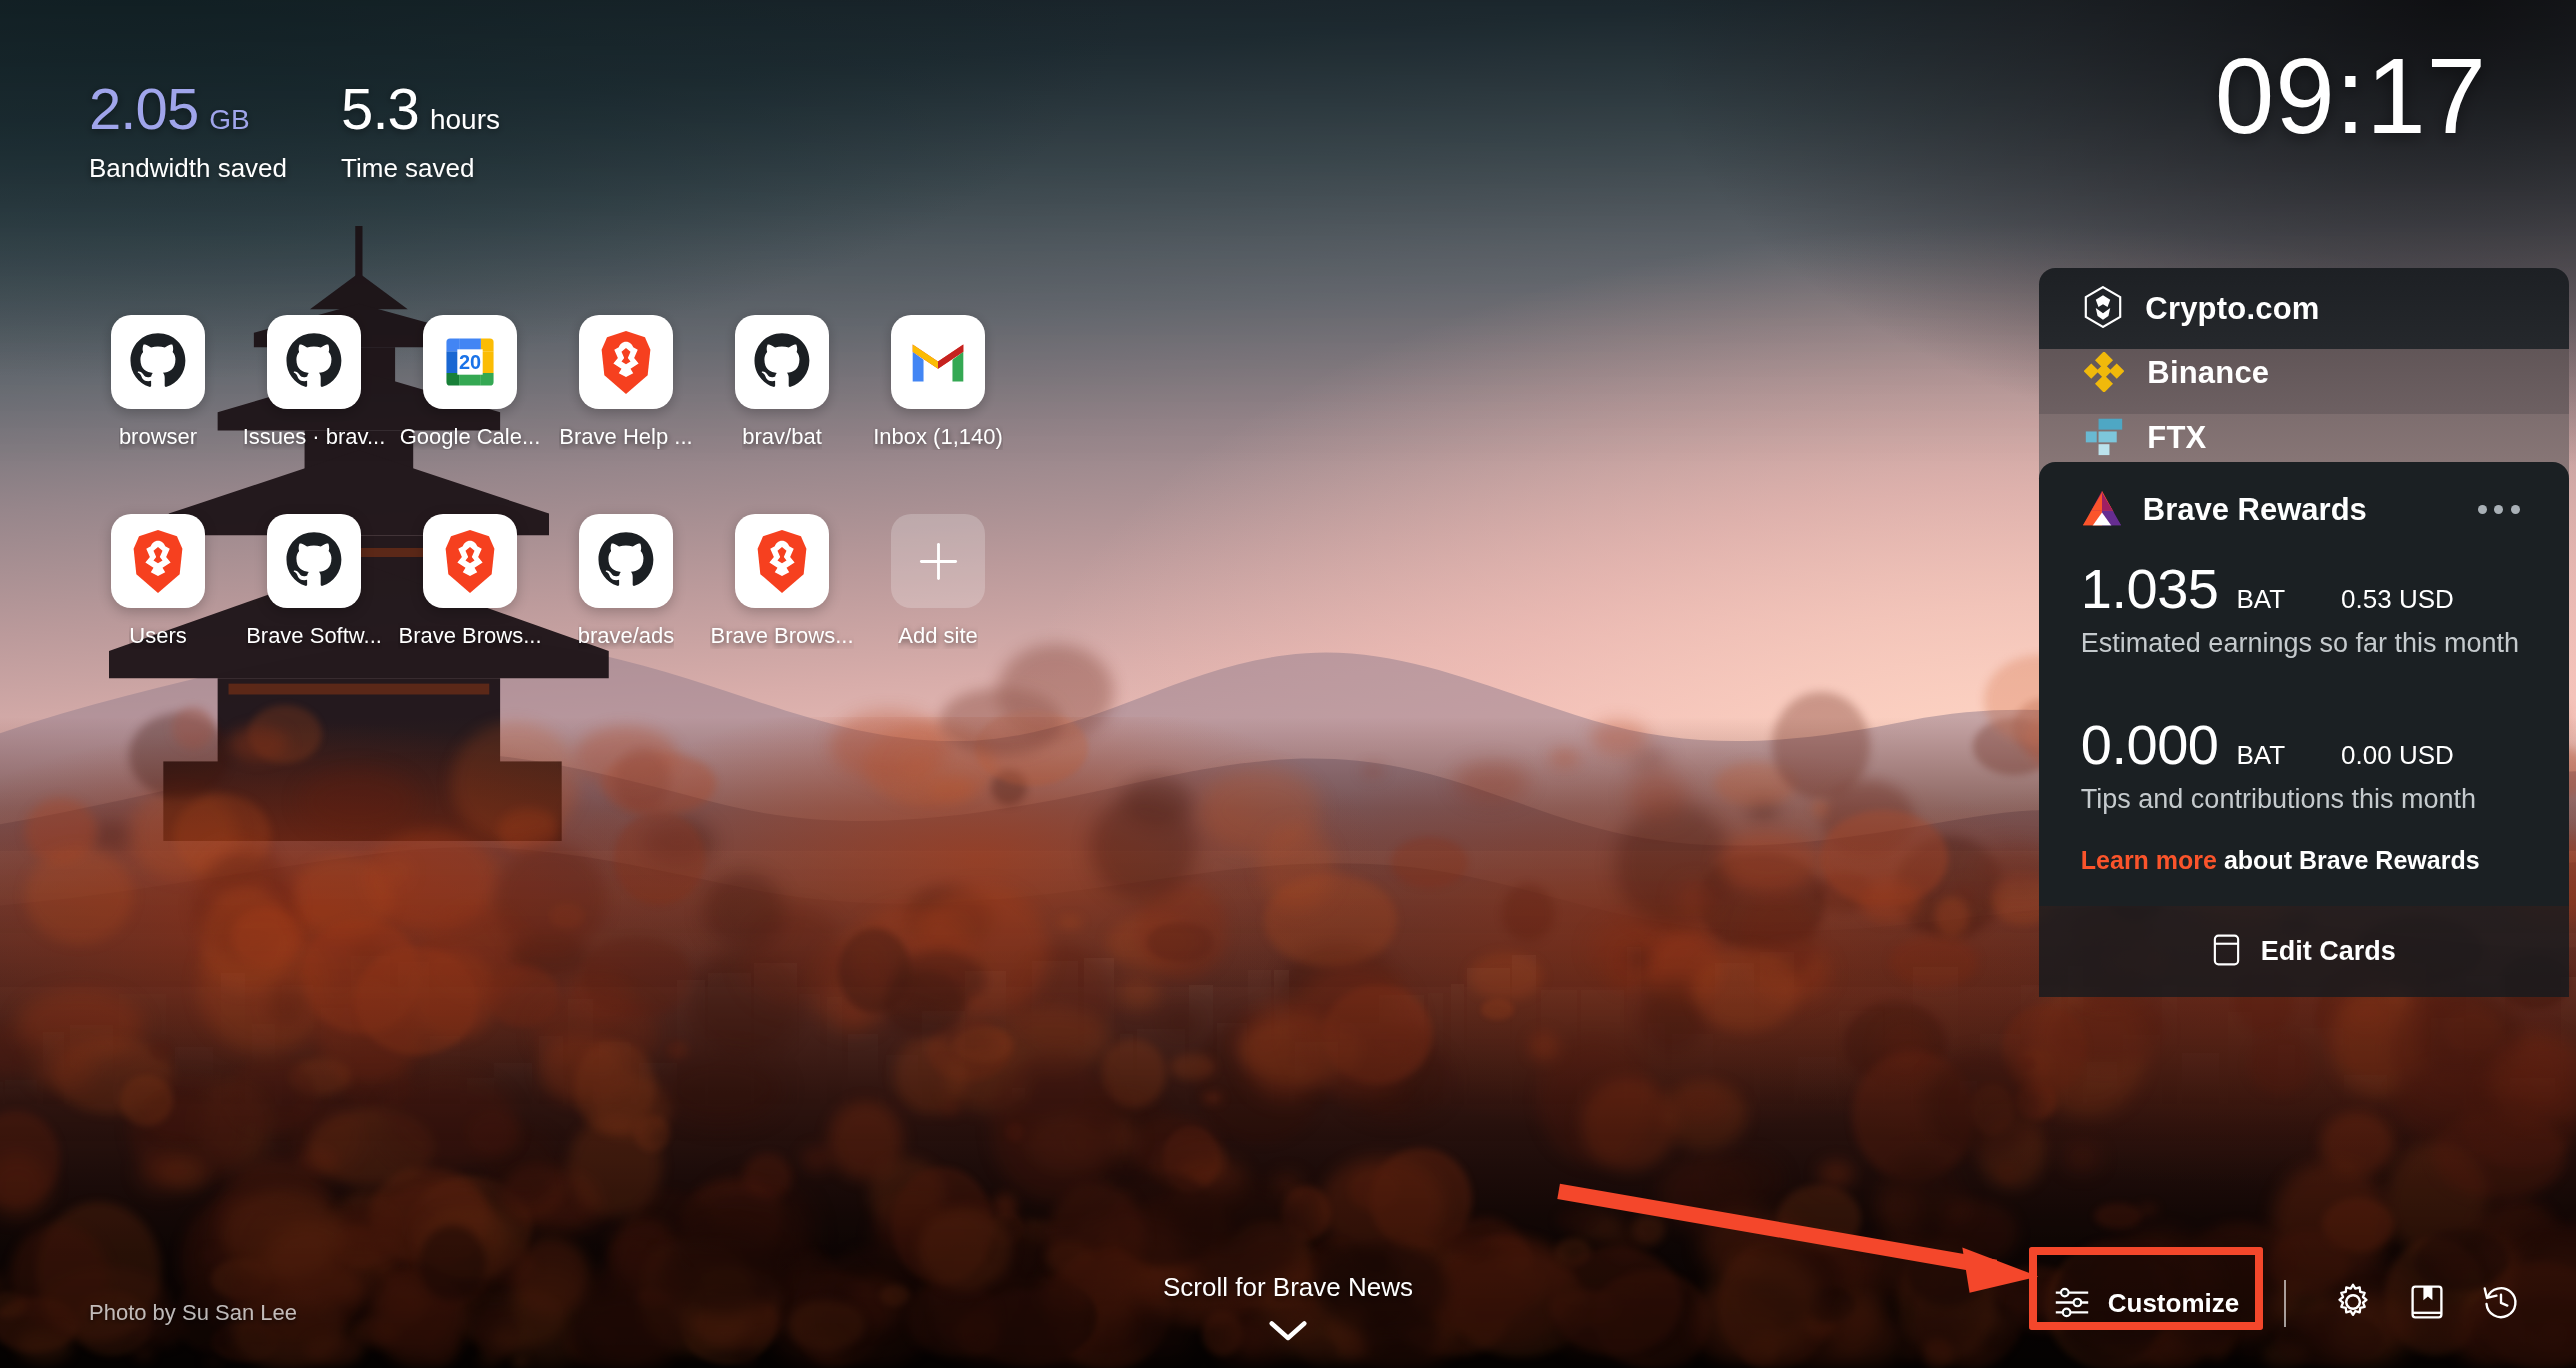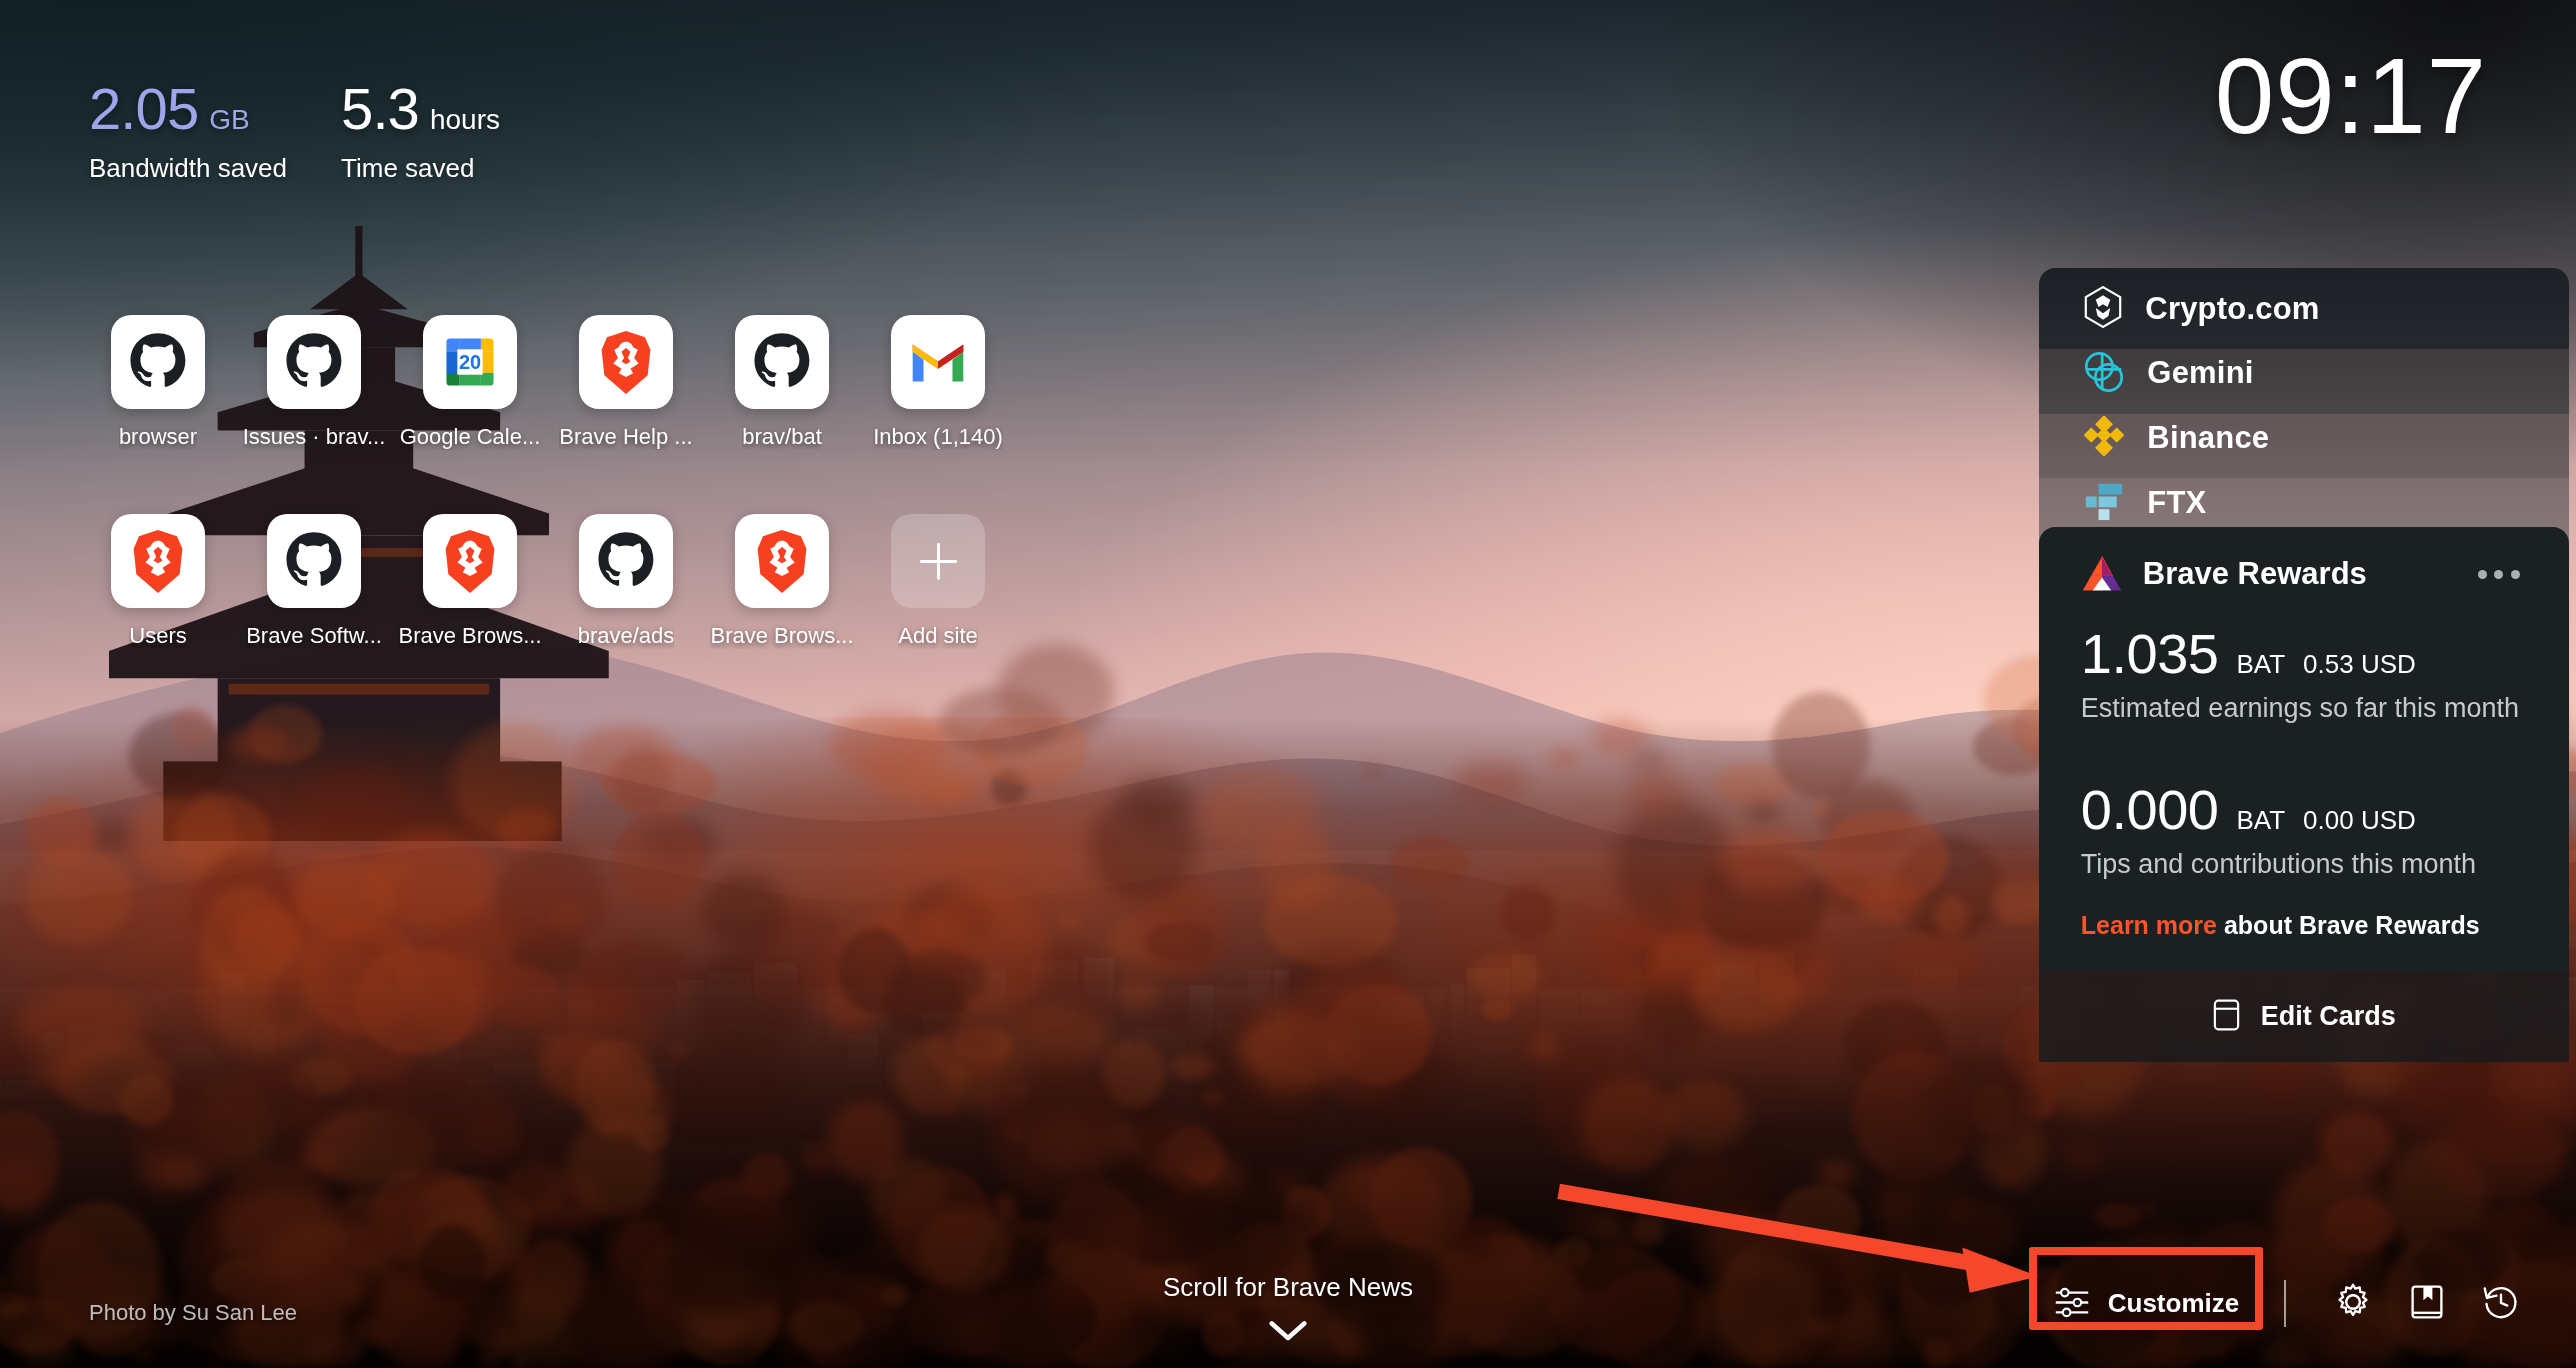--- a/index.html
+++ b/index.html
@@ -222,21 +222,21 @@
     cursor: pointer; padding: 7.2px;
   }
   .rw-more span {
     width: 9px; height: 9px; border-radius: 50%; background: #a9b0b6; display: block;
   }
   .rw-amount-row {
     display: flex; align-items: baseline; gap: 18px; margin-top: 31px;
   }
   .rw-big { font-size: 56px; color: #fff; font-weight: 400; line-height: 1; letter-spacing: -0.5px; }
   .rw-bat { font-size: 26px; color: #fff; }
-  .rw-usd { font-size: 26px; color: #fff; }
+  .rw-usd { font-size: 26px; color: #fff; margin-left: 38px; }
   .rw-sub { font-size: 27px; color: #c5cacd; margin-top: 11px; }
   .rw-gap { height: 27px; }
   .rw-learn { margin-top: 31px; font-size: 25px; color: #fff; }
   .rw-learn a { color: #FB542B; text-decoration: none; font-weight: 700; cursor: pointer; }
   .rw-learn b { font-weight: 700; }
 
   .edit-cards {
     position: relative; z-index: 5;
     background: rgba(22,26,29,0.82);
     height: 91px;
@@ -1091,31 +1091,20 @@
       <span>
         <svg width="38" height="42" viewBox="0 0 42 46">
           <path d="M21,1 L40,12 L40,34 L21,45 L2,34 L2,12 Z" fill="none" stroke="#fff" stroke-width="2.4"></path>
           <path d="M21,10 L29,15 L26,23 L21,20 L16,23 L13,15 Z" fill="#fff"></path>
           <path d="M13,24 L21,30 L29,24 L27,33 L21,37 L15,33 Z" fill="#fff"></path>
         </svg>
       </span>
       <span class="cr-label">Crypto.com</span>
     </div>
 
-    <div class="crypto-row cr-2">
-      <span>
-        <svg width="40" height="42" viewBox="0 0 44 46">
-          <circle cx="17" cy="17" r="14.5" fill="none" stroke="#26C6DA" stroke-width="3"></circle>
-          <circle cx="27" cy="29" r="14.5" fill="none" stroke="#26C6DA" stroke-width="3"></circle>
-          <line x1="3" y1="20" x2="41" y2="20" stroke="#26C6DA" stroke-width="3"></line>
-          <line x1="20" y1="3" x2="20" y2="43" stroke="#26C6DA" stroke-width="3"></line>
-        </svg>
-      </span>
-      <span class="cr-label">Gemini</span>
-    </div>
 
     <div class="crypto-row cr-3">
       <span>
         <svg width="40" height="40" viewBox="0 0 44 44">
           <g fill="#F0B90B">
             <rect x="15" y="2" width="14" height="14" transform="rotate(45 22 9)"></rect>
             <rect x="2" y="15" width="12" height="12" transform="rotate(45 8 21)"></rect>
             <rect x="30" y="15" width="12" height="12" transform="rotate(45 36 21)"></rect>
             <rect x="15" y="28" width="14" height="14" transform="rotate(45 22 35)"></rect>
             <rect x="16" y="15" width="12" height="12" transform="rotate(45 22 21)"></rect>

